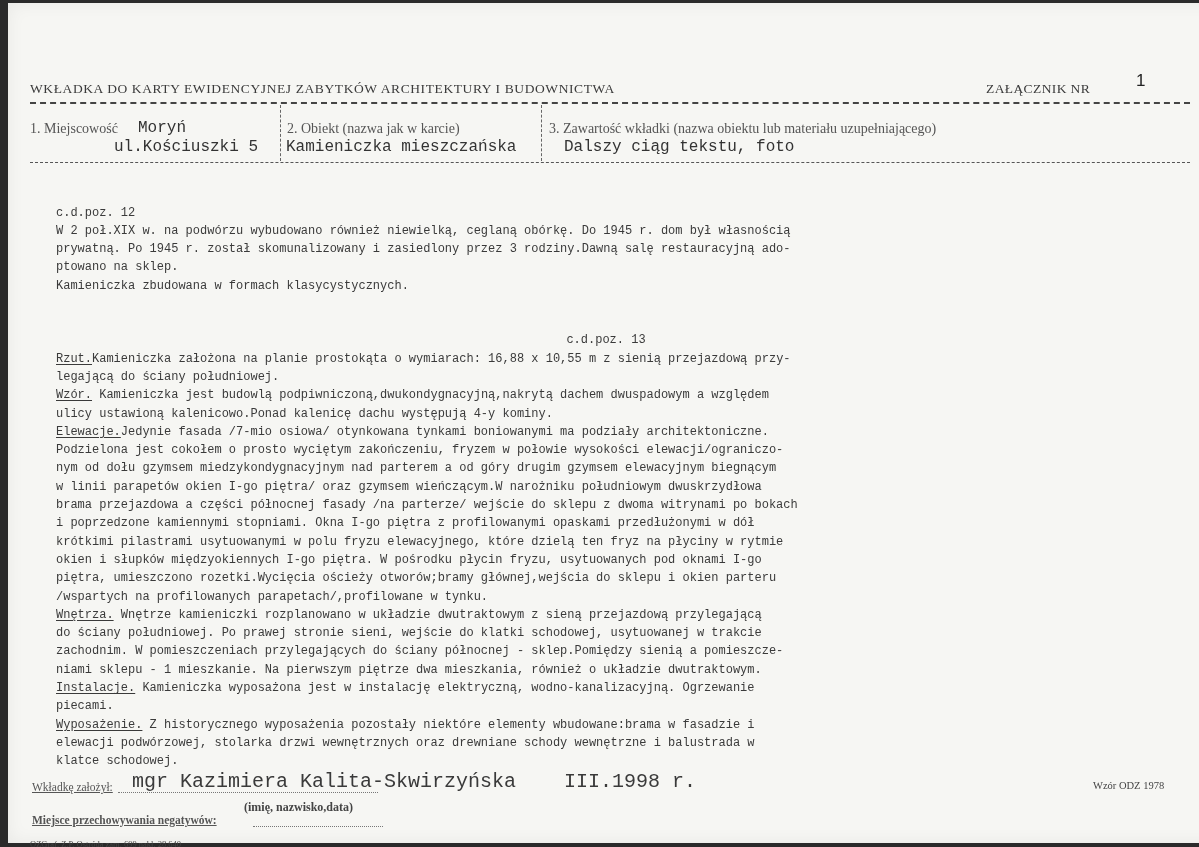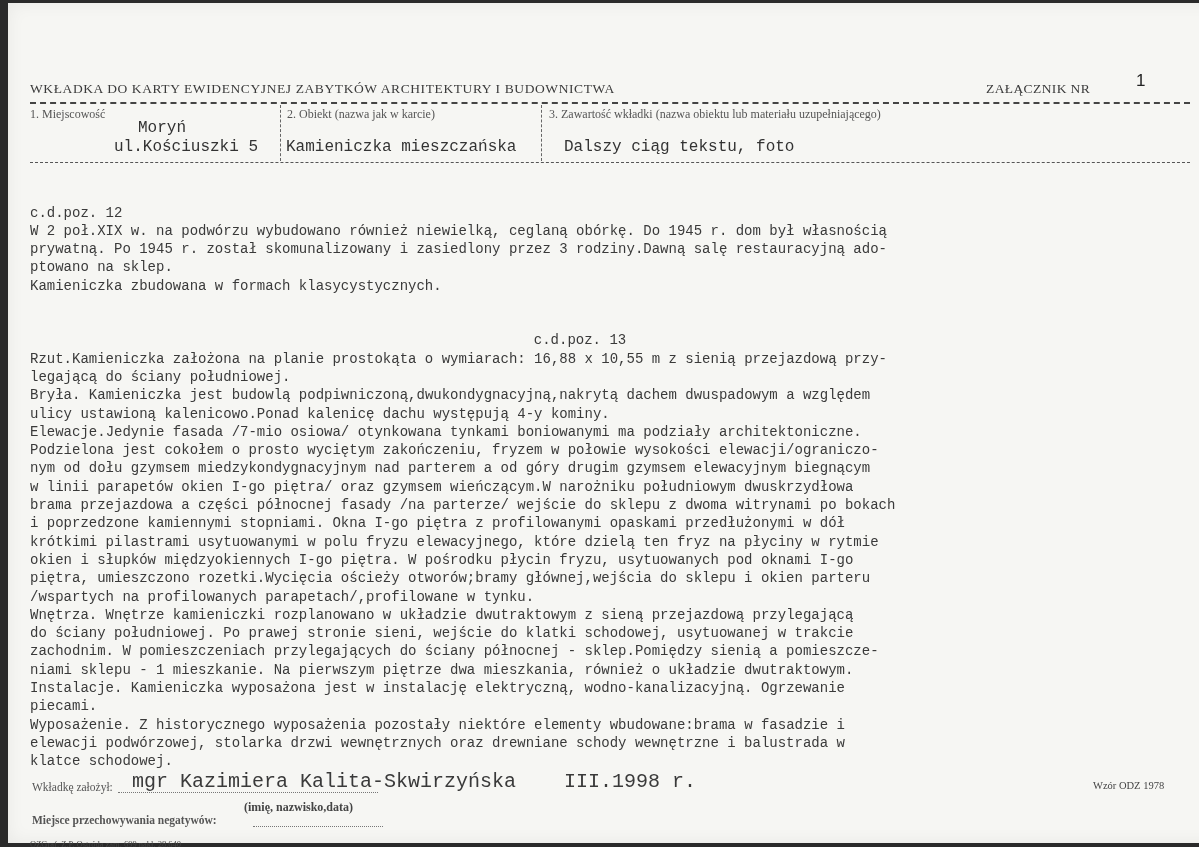--- a/index.html
+++ b/index.html
@@ -33,36 +33,36 @@
     position: absolute; height: 0;
     border-top: 2px dashed #444;
   }
   .rule.top { left: 22px; top: 99px; width: 1160px; border-top-width: 2px; }
   .rule.mid { left: 22px; top: 159px; width: 1160px; border-top-width: 1.5px; border-color:#555; }
   .vsep {
     position: absolute; top: 102px; height: 56px; width: 0;
     border-left: 1px dashed #666;
   }
   .field-label {
-    position: absolute; top: 104px; font-size: 12px; color: #555;
+    position: absolute; top: 118px; font-size: 14px; color: #555;
   }
   .field-value {
     position: absolute; font-size: 16px; color: #333; white-space: pre;
   }
 
   .body-text {
-    position: absolute; left: 22px; top: 164px; width: 1100px;
-    font-size: 14px; line-height: 18.3px; color: #3a3a3a;
+    position: absolute; left: 48px; top: 164px; width: 1100px;
+    font-size: 12px; line-height: 18.3px; color: #3a3a3a;
     white-space: pre; margin: 0;
   }
   .para { display: block; }
-  .hdr-u { text-underline-offset: 2px; margin-top: 40px; }
+  .hdr-u { text-decoration: underline; text-underline-offset: 2px; margin-top: 40px; }
 
   .footer-label {
-    position: absolute; font-size: 11.5px; color: #555;
+    position: absolute; font-size: 11.5px; color: #555; text-decoration: underline;
   }
   .dotline {
     position: absolute; height: 0; border-top: 1px dotted #777;
   }
   .author {
     position: absolute; left: 124px; top: 767px;
     font-size: 20px; color: #3a3a3a; white-space: pre;
   }
   .sub-caption {
     position: absolute; left: 236px; top: 797px; font-size: 12px; color: #444; font-weight: bold;
@@ -101,21 +101,21 @@
 
   <div class="rule mid"></div>
 
   <div class="body-text mono">
     <span class="para"><span>c.d.poz. 12</span>
 <span>W 2 poł.XIX w. na podwórzu wybudowano również niewielką, ceglaną obórkę. Do 1945 r. dom był własnością</span>
 <span>prywatną. Po 1945 r. został skomunalizowany i zasiedlony przez 3 rodziny.Dawną salę restauracyjną ado-</span>
 <span>ptowano na sklep.</span>
 <span>Kamieniczka zbudowana w formach klasycystycznych.</span></span>
 <span class="para" style="margin-top:18px;text-align:center;"><span>c.d.poz. 13</span></span><span class="para"><span class="hdr-u">Rzut.</span><span>Kamieniczka założona na planie prostokąta o wymiarach: 16,88 x 10,55 m z sienią przejazdową przy-</span>
-<span>legającą do ściany południowej.</span></span><span class="para"><span class="hdr-u">Bryła.</span><span> Kamieniczka jest budowlą podpiwniczoną,dwukondygnacyjną,nakrytą dachem dwuspadowym a względem</span>
+<span>legającą do ściany południowej.</span></span><span class="para"><span class="hdr-u">Wzór.</span><span> Kamieniczka jest budowlą podpiwniczoną,dwukondygnacyjną,nakrytą dachem dwuspadowym a względem</span>
 <span>ulicy ustawioną kalenicowo.Ponad kalenicę dachu występują 4-y kominy.</span></span><span class="para"><span class="hdr-u">Elewacje.</span><span>Jedynie fasada /7-mio osiowa/ otynkowana tynkami boniowanymi ma podziały architektoniczne.</span>
 <span>Podzielona jest cokołem o prosto wyciętym zakończeniu, fryzem w połowie wysokości elewacji/ograniczo-</span>
 <span>nym od dołu gzymsem miedzykondygnacyjnym nad parterem a od góry drugim gzymsem elewacyjnym biegnącym</span>
 <span>w linii parapetów okien I-go piętra/ oraz gzymsem wieńczącym.W narożniku południowym dwuskrzydłowa</span>
 <span>brama przejazdowa a części północnej fasady /na parterze/ wejście do sklepu z dwoma witrynami po bokach</span>
 <span>i poprzedzone kamiennymi stopniami. Okna I-go piętra z profilowanymi opaskami przedłużonymi w dół</span>
 <span>krótkimi pilastrami usytuowanymi w polu fryzu elewacyjnego, które dzielą ten fryz na płyciny w rytmie</span>
 <span>okien i słupków międzyokiennych I-go piętra. W pośrodku płycin fryzu, usytuowanych pod oknami I-go</span>
 <span>piętra, umieszczono rozetki.Wycięcia ościeży otworów;bramy głównej,wejścia do sklepu i okien parteru</span>
 <span>/wspartych na profilowanych parapetach/,profilowane w tynku.</span></span><span class="para"><span class="hdr-u">Wnętrza.</span><span> Wnętrze kamieniczki rozplanowano w układzie dwutraktowym z sieną przejazdową przylegającą</span>

